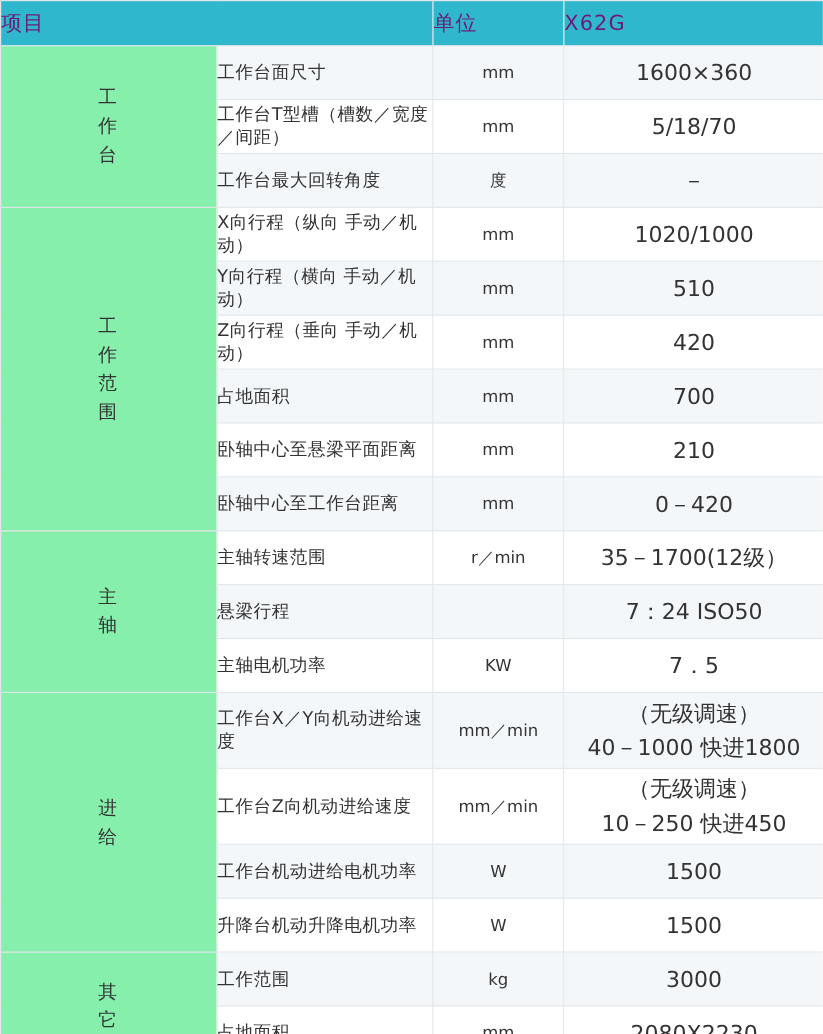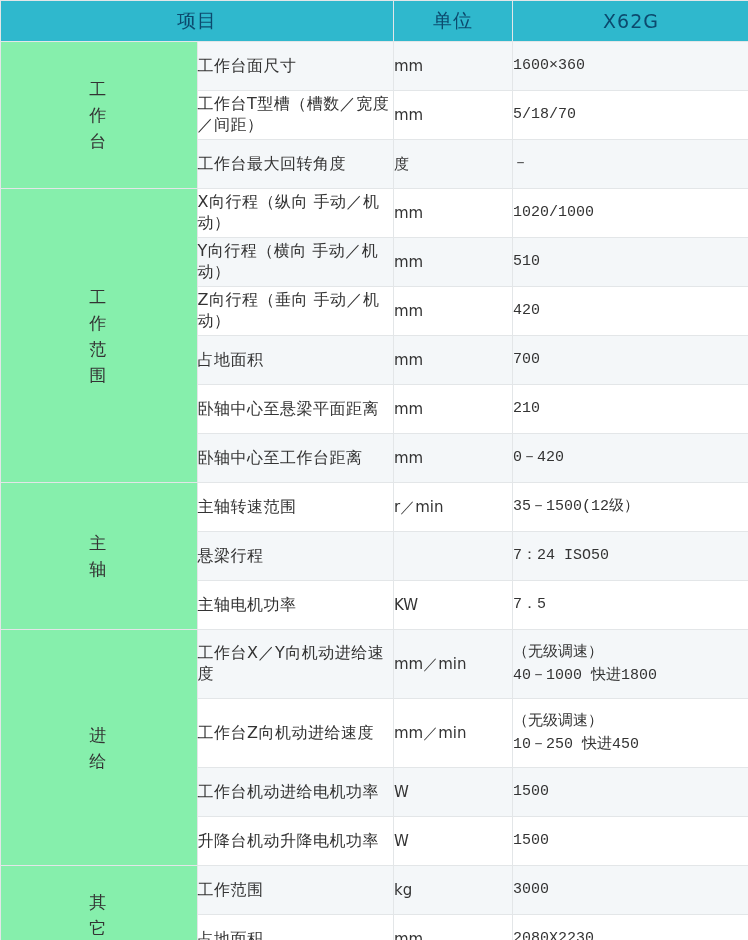--- a/index.html
+++ b/index.html
@@ -21,23 +21,23 @@
   }
   #spec-table td, #spec-table th {
     border: 1px solid #e3e6e8;
     padding: 0;
     vertical-align: middle;
     font-weight: normal;
   }
   
   .hdr {
     background: #2fb8cd;
-    color: #0c4a6e;
+    color: #701a75;
     height: 40px;
-    text-align: center;
+    text-align: left;
     font-size: 19px;
     letter-spacing: 1px;
     border: 1px solid #2fb8cd;
   }
   .hdr-item { width: 392px; }
   .hdr-unit { width: 118px; }
   .hdr-model { width: 236px; }
 
   
   .grp {
@@ -57,29 +57,29 @@
 
   
   .name {
     padding: 0 0 0 18px;
     font-size: 16px;
     height: 48px;
     letter-spacing: 0.5px;
     margin-top: 17px;
   }
   .unit {
-    text-align: left;
+    text-align: center;
     font-size: 15px;
     height: 48px;
   }
   .val {
-    font-size: 15px;
+    text-align: center;
+    font-size: 20px;
     height: 48px;
     line-height: 1.55;
-    font-family: Liberation Mono, monospace;
   }
   .row-alt .name, .row-alt .unit, .row-alt .val {
     background: #f4f7f9;
   }
   .row-norm .name, .row-norm .unit, .row-norm .val {
     background: #ffffff;
   }
   .tall .name, .tall .unit, .tall .val { height: 68px; }
   .val .l2 { display: block; }
 </style>
@@ -139,21 +139,21 @@
       </tr>
       <tr class="row-alt">
         <td class="name">卧轴中心至工作台距离</td>
         <td class="unit">mm</td>
         <td class="val">0－420</td>
       </tr>
       <tr class="row-norm">
         <td class="grp" rowspan="3"><span>主轴</span></td>
         <td class="name">主轴转速范围</td>
         <td class="unit">r／min</td>
-        <td class="val">35－1500(12级）</td>
+        <td class="val">35－1700(12级）</td>
       </tr>
       <tr class="row-alt">
         <td class="name">悬梁行程</td>
         <td class="unit"></td>
         <td class="val">7：24  ISO50</td>
       </tr>
       <tr class="row-norm">
         <td class="name">主轴电机功率</td>
         <td class="unit">KW</td>
         <td class="val">7．5</td>

